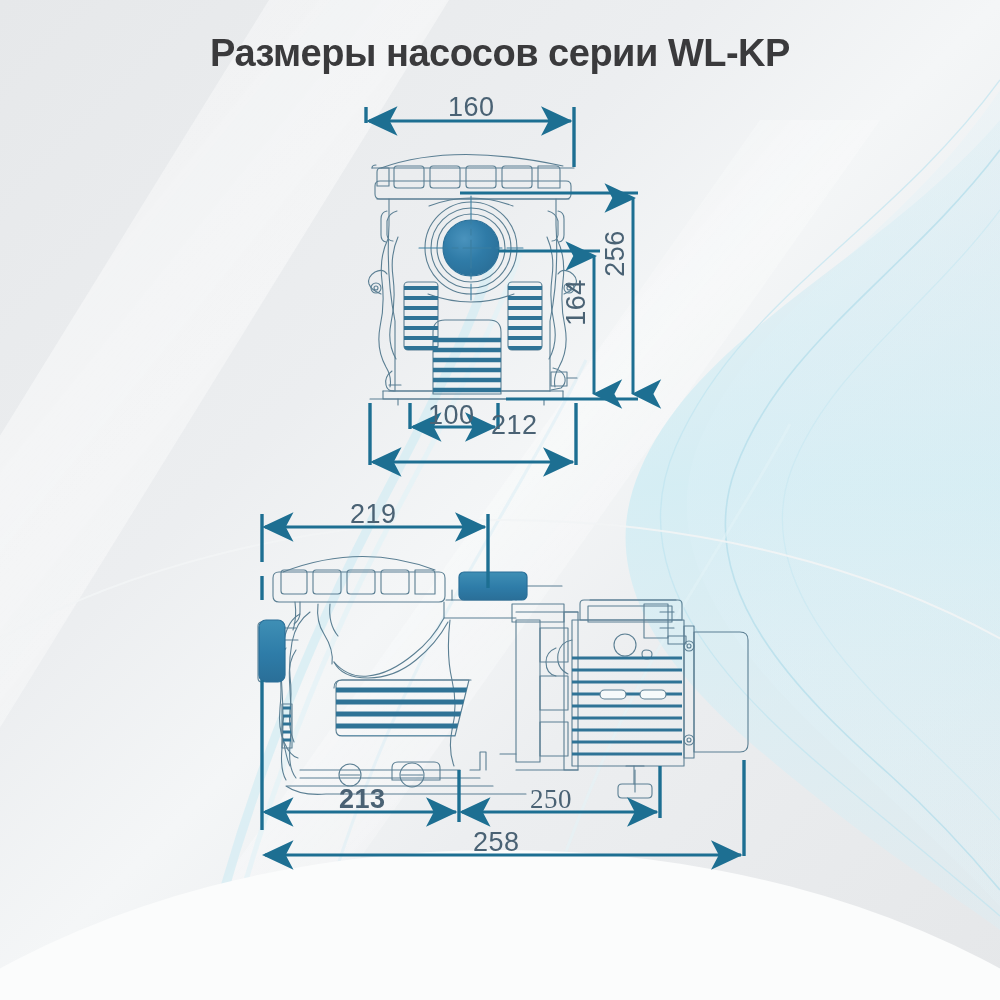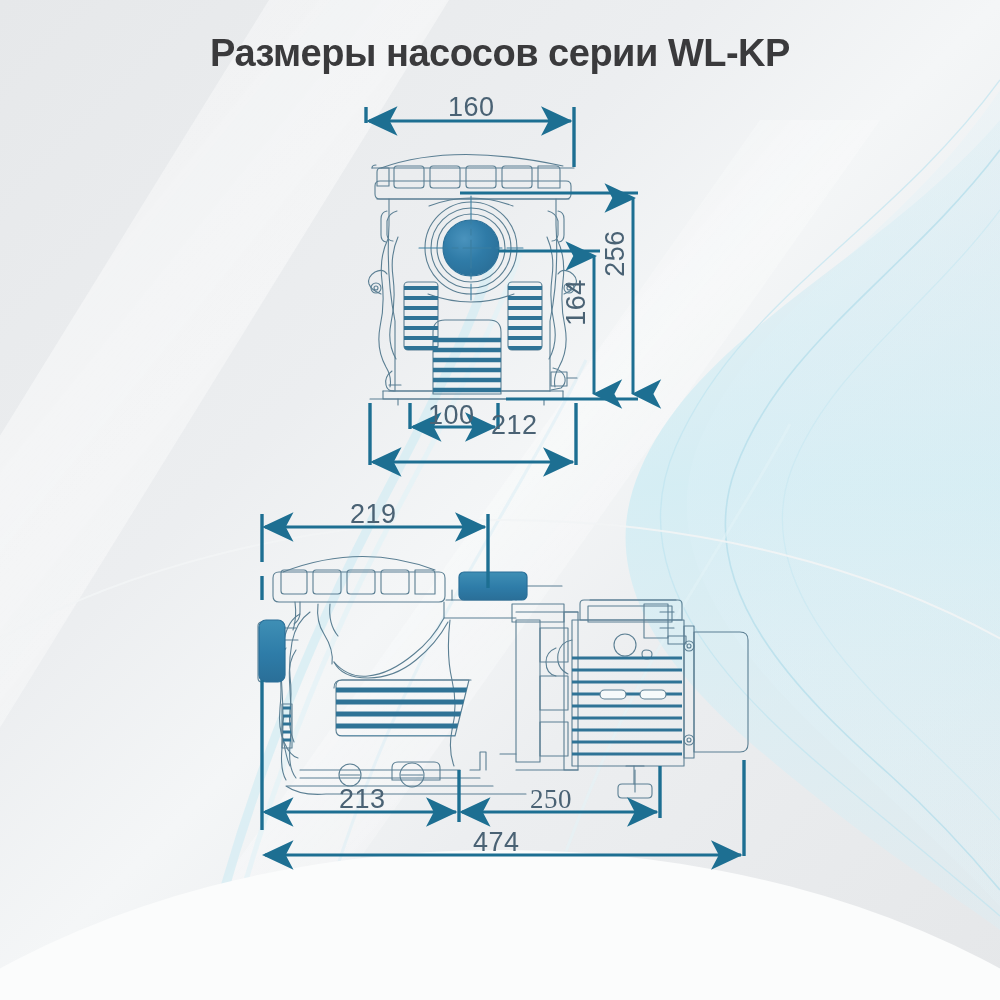--- a/index.html
+++ b/index.html
@@ -392,19 +392,19 @@
   <div class="dimlbl vert" style="left:592px;top:238px;">256</div>
 
   <div class="dimlbl vert" style="left:553px;top:287px;">164</div>
 
   <div class="dimlbl" style="left:428px;top:400px;">100</div>
 
   <div class="dimlbl" style="left:443px;top:410px;margin-left:48px;">212</div>
 
   <div class="dimlbl" style="left:350px;top:499px;">219</div>
 
-  <div class="dimlbl" style="left:339px;top:784px;">213</div>
+  <div class="dimlbl" style="left:339px;top:784px;font-weight:bold;">213</div>
 
   <div class="dimlbl" style="left:530px;top:784px;font-family:Liberation Serif, serif;">250</div>
 
-  <div class="dimlbl" style="left:473px;top:827px;">474</div>
+  <div class="dimlbl" style="left:473px;top:827px;">258</div>
 
 </div>
 
 </body></html>

